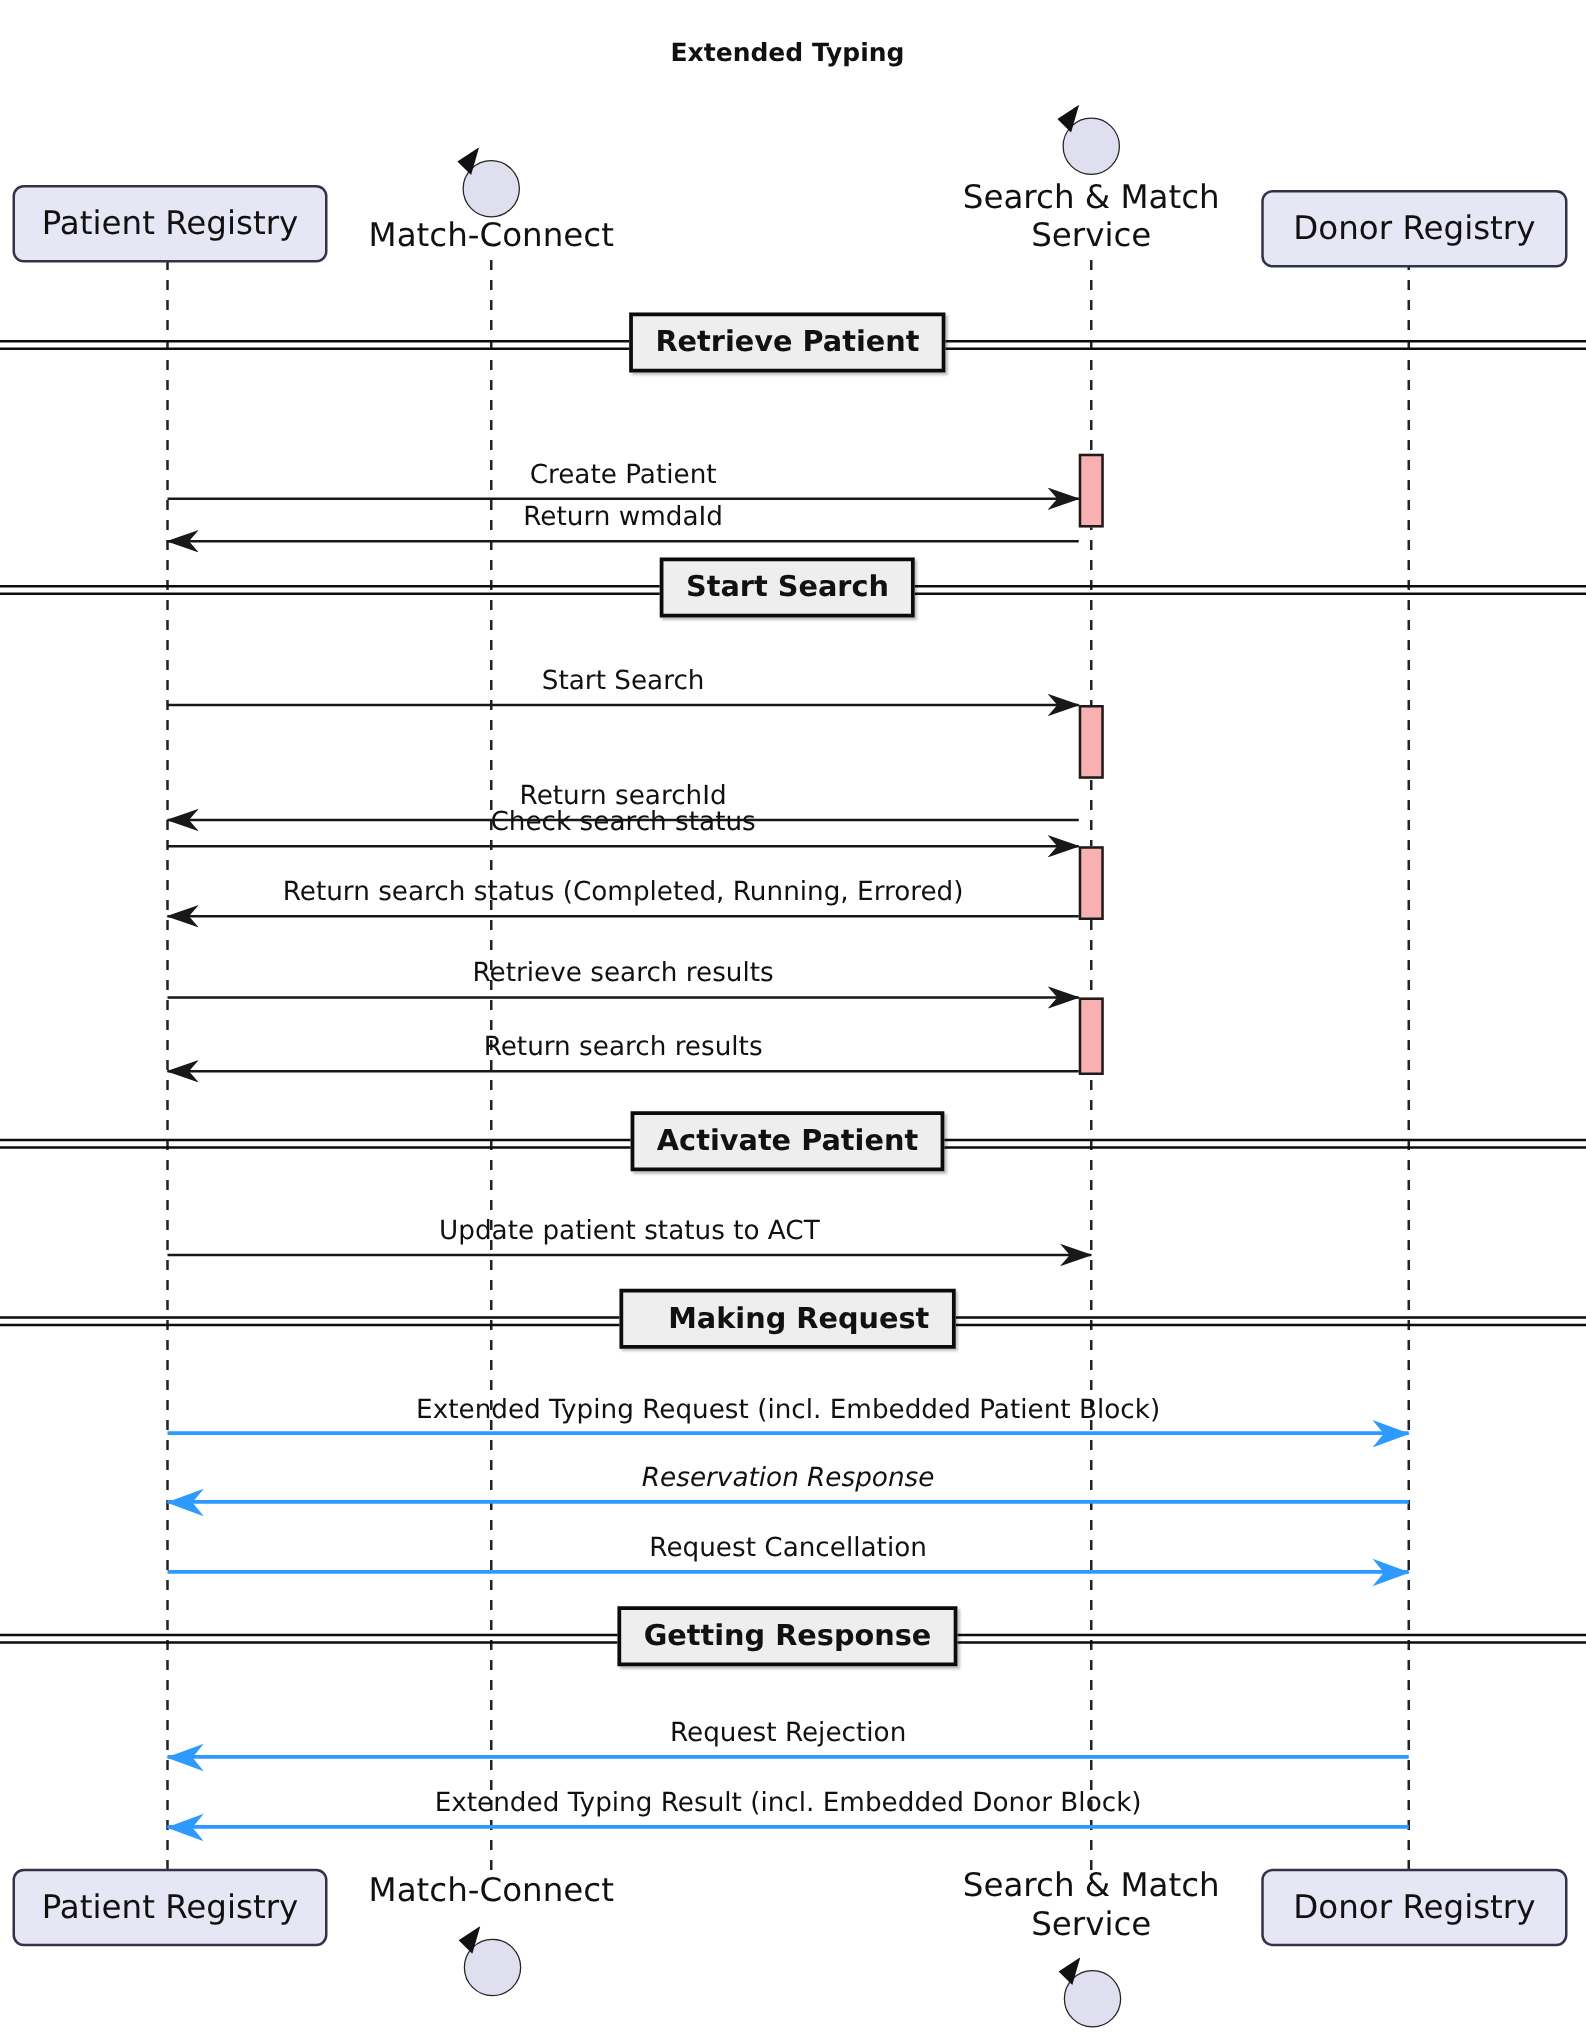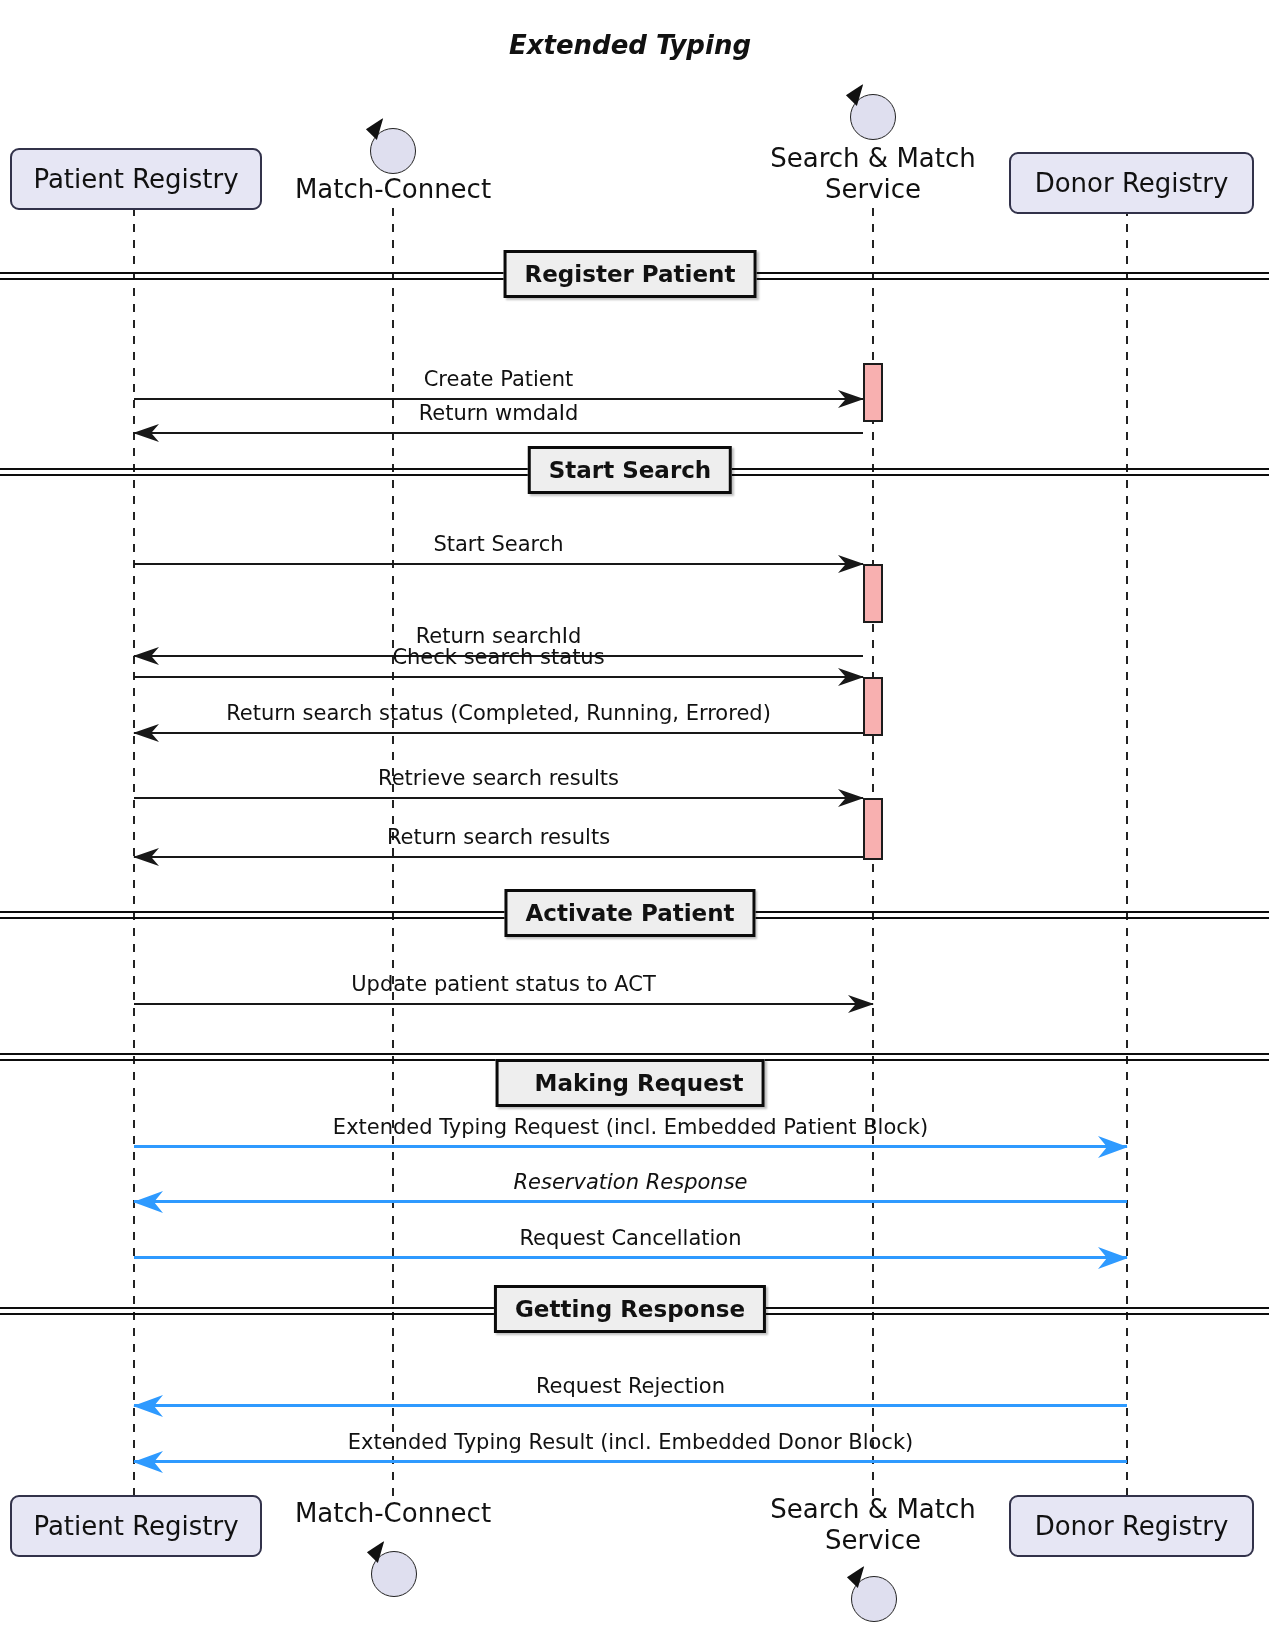--- a/index.html
+++ b/index.html
@@ -2,21 +2,21 @@
 <html style="--message-blue: #2E9AFF; --activation-fill: #F8B0B0; --participant-fill: #E6E6F4; --divider-fill: #EEEEEE; --line-black: #181818;"><head>
 <meta charset="utf-8">
 <style>
   html,body{margin:0;padding:0;background:#ffffff;}
   body{width:1269px;height:1630px;position:relative;overflow:hidden;
        font-family:"DejaVu Sans","Liberation Sans",sans-serif;color:#111;}
   .diagram{position:absolute;inset:0;}
 
   
   .title{position:absolute;left:630px;top:30px;transform:translateX(-50%);
-         font-size:26px;font-weight:bold;white-space:nowrap;font-style:italic;}
+         font-size:20px;font-weight:bold;white-space:nowrap;}
 
   
   .lifeline{position:absolute;width:2px;top:208px;height:1288px;
     background:repeating-linear-gradient(180deg,#222 0 8px,transparent 8px 16px);z-index:1;}
 
   
   .pbox{position:absolute;background:var(--participant-fill,#E6E6F4);
         border:2px solid #32324a;border-radius:9px;display:flex;align-items:center;justify-content:center;
         font-size:26px;white-space:nowrap;z-index:3;}
 
@@ -83,21 +83,21 @@
     <div>Service</div>
   </div>
 
   <div class="pbox" style="left:1009px;top:152px;width:241px;height:58px;">
     <span>Donor Registry</span>
   </div>
 
   <div class="divline" style="top:272px;"></div>
   <div class="divline" style="top:278px;"></div>
   <div class="divbox" style="top:250px;">
-    <span>Register Patient</span>
+    <span>Retrieve Patient</span>
   </div>
 
   <div class="act" style="top:363px;height:59px;"></div>
   <div class="act" style="top:564px;height:59px;"></div>
   <div class="act" style="top:677px;height:59px;"></div>
   <div class="act" style="top:798px;height:62px;"></div>
 
   <div class="msg right" style="left:134px;top:330px;width:729px;margin-top:36px;">
     <div class="lbl">Create Patient</div>
     <div class="line"></div>
@@ -153,21 +153,21 @@
   </div>
 
   <div class="msg right" style="left:134px;top:971px;width:739px;">
     <div class="lbl">Update patient status to ACT</div>
     <div class="line"></div>
     <div class="arr"></div>
   </div>
 
   <div class="divline" style="top:1053px;"></div>
   <div class="divline" style="top:1059px;"></div>
-  <div class="divbox" style="top:1059px;padding-left:36px;">
+  <div class="divbox" style="top:1031px;padding-left:36px;">
     <span>Making Request</span>
   </div>
 
   <div class="msg right blue" style="left:134px;top:1114px;width:993px;">
     <div class="lbl">Extended Typing Request (incl. Embedded Patient Block)</div>
     <div class="line"></div>
     <div class="arr"></div>
   </div>
   <div class="msg left blue" style="left:134px;top:1169px;width:993px;font-style:italic;">
     <div class="lbl">Reservation Response</div>

